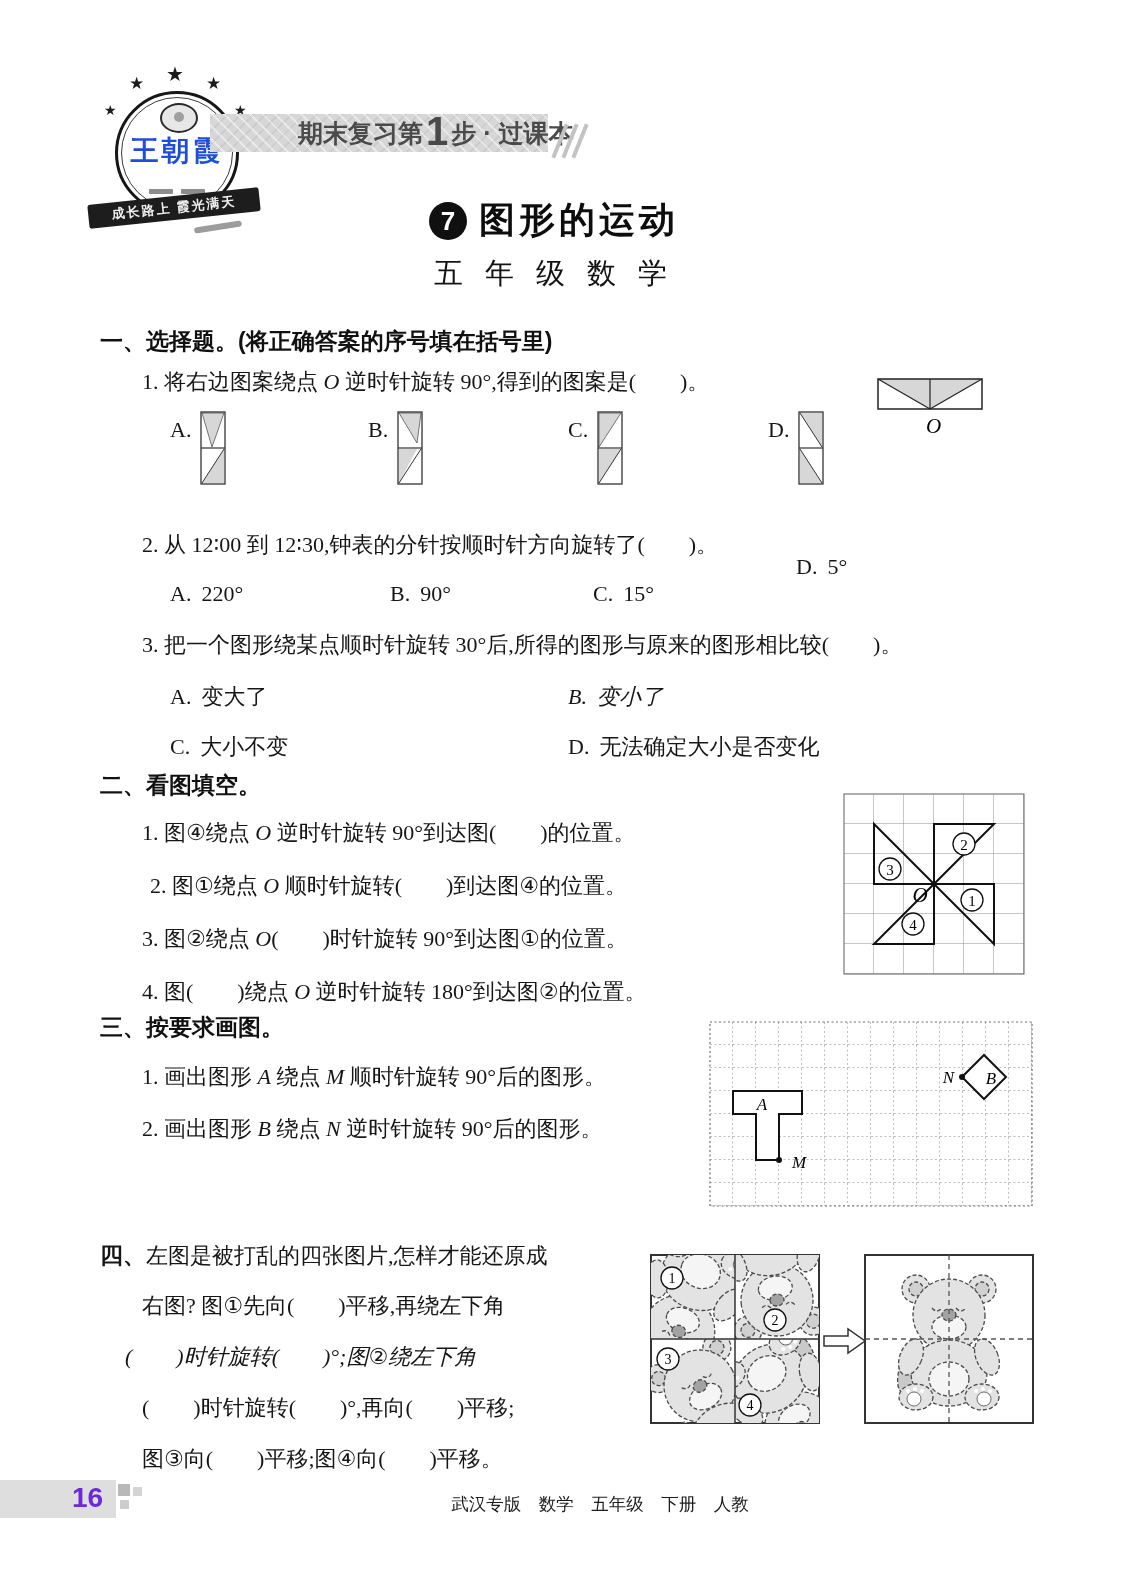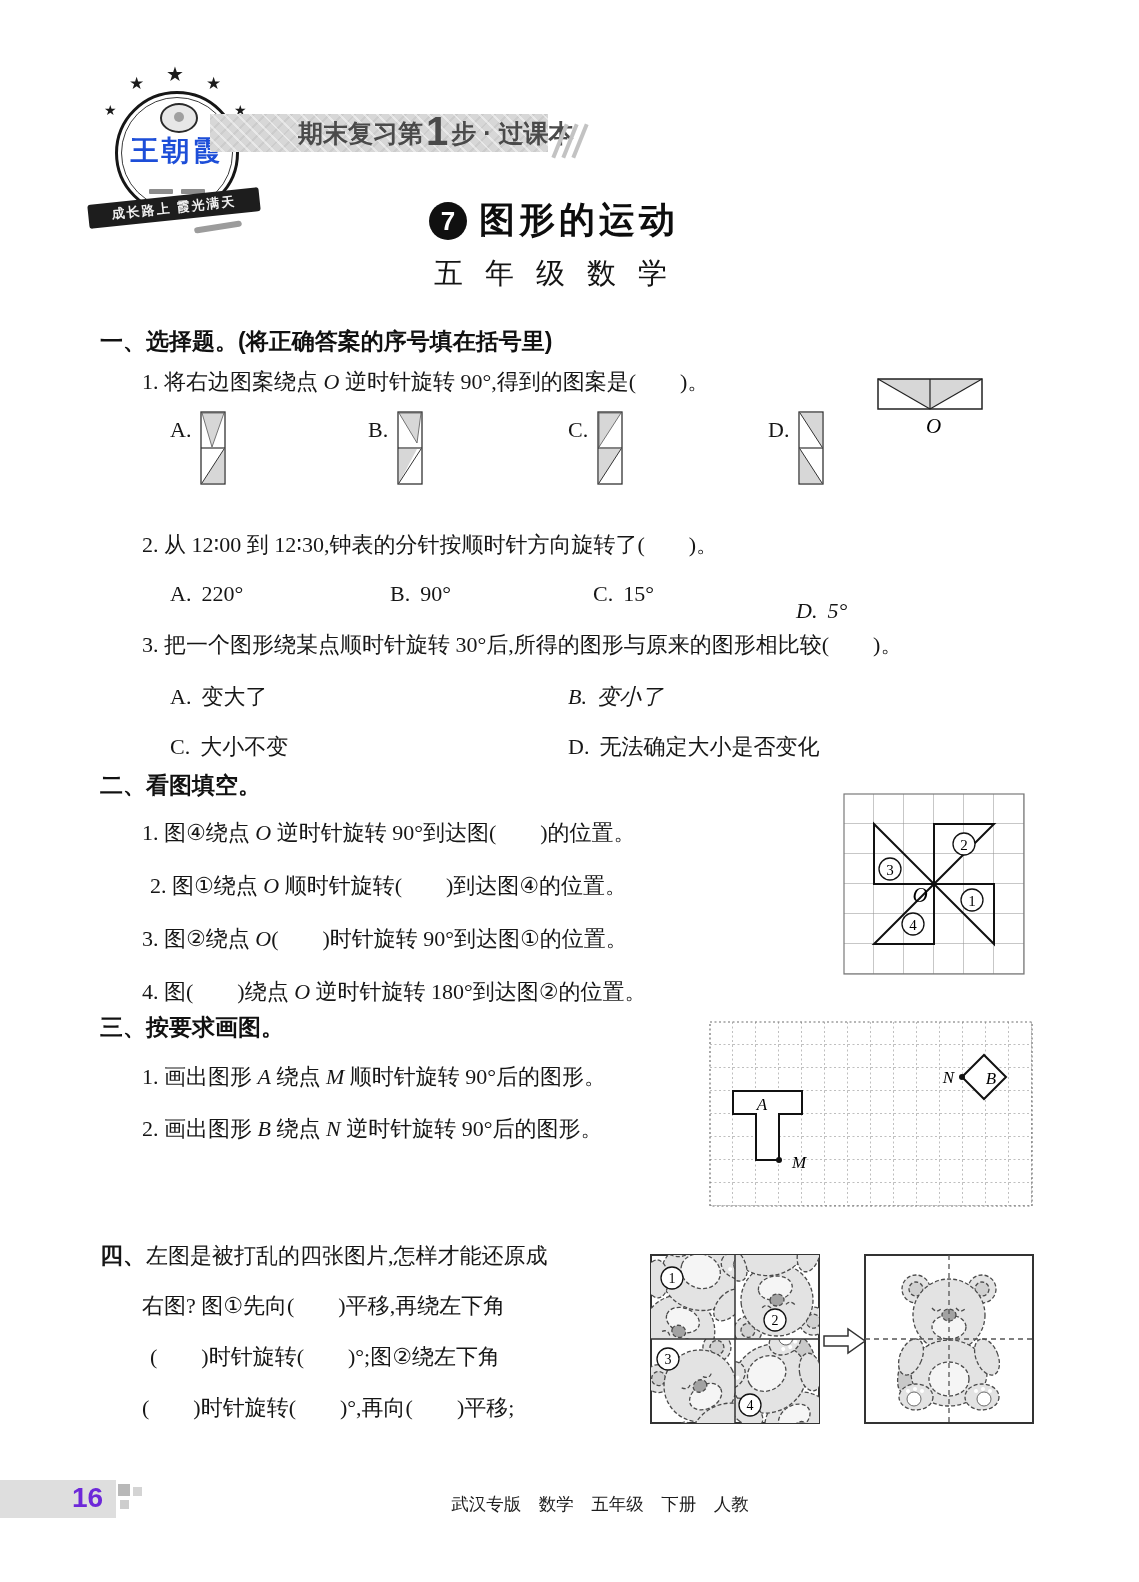--- a/index.html
+++ b/index.html
@@ -141,21 +141,21 @@
       <rect x="1" y="1" width="24" height="72" fill="none" stroke="#333" stroke-width="1.3"></rect>
       <line x1="1" y1="37" x2="25" y2="37" stroke="#333" stroke-width="1.2"></line>
     </svg>
   </div>
 
   <div class="abs line t" style="left:142px;top:530px;"><span>2. 从 12∶00 到 12∶30,钟表的分针按顺时针方向旋转了(        )。</span></div>
 
   <div class="optext t" style="left:170px;top:581px;"><span>A.</span><span class="val">220°</span></div>
   <div class="optext t" style="left:390px;top:581px;text-align:center;"><span>B.</span><span class="val">90°</span></div>
   <div class="optext t" style="left:593px;top:581px;"><span>C.</span><span class="val">15°</span></div>
-  <div class="optext t" style="left:796px;top:598px;font-style:italic;"><span>D.</span><span class="val">5°</span></div>
+  <div class="optext t" style="left:796px;top:554px;"><span>D.</span><span class="val">5°</span></div>
 
   <div class="abs line t" style="left:142px;top:630px;"><span>3. 把一个图形绕某点顺时针旋转 30°后,所得的图形与原来的图形相比较(        )。</span></div>
 
   <div class="optext t" style="left:170px;top:682px;"><span>A.</span><span class="val">变大了</span></div>
   <div class="optext t" style="left:568px;top:682px;font-style:italic;"><span>B.</span><span class="val">变小了</span></div>
   <div class="optext t" style="left:170px;top:732px;"><span>C.</span><span class="val">大小不变</span></div>
   <div class="optext t" style="left:568px;top:732px;"><span>D.</span><span class="val">无法确定大小是否变化</span></div>
 
   <div class="abs sec-head hd t" style="left:100px;top:770px;">二、看图填空。</div>
   <div class="abs line t" style="left:142px;top:818px;"><span>1. 图④绕点 </span><span class="var">O</span><span> 逆时针旋转 90°到达图(        )的位置。</span></div>
@@ -205,22 +205,23 @@
     <polygon points="254,57 276,35 298,57 276,79" fill="#fff" stroke="#111" stroke-width="2"></polygon>
     <circle cx="254" cy="57" r="3" fill="#111"></circle>
     <text x="246" y="63" font-size="17" font-style="italic" text-anchor="end">N</text>
     <text x="283" y="64" font-size="17" font-style="italic" text-anchor="middle">B</text>
   </svg>
 
   <div class="abs line" style="left:100px;top:1240px;">
     <span class="hd t" style="font-size:23px;">四、</span><span class="t">左图是被打乱的四张图片,怎样才能还原成</span>
   </div>
   <div class="abs line t" style="left:142px;top:1291px;">右图? 图①先向(        )平移,再绕左下角</div>
-  <div class="abs line t" style="left:150px;top:1342px;">(        )时针旋转(        )°;图②绕左下角</div>
+  <div class="abs line t" style="left:125px;top:1342px;font-style:italic;">(        )时针旋转(        )°;图②绕左下角</div>
   <div class="abs line t" style="left:142px;top:1393px;">(        )时针旋转(        )°,再向(        )平移;</div>
+  <div class="abs line t" style="left:142px;top:1444px;">图③向(        )平移;图④向(        )平移。</div>
 
   <svg width="0" height="0" style="position:absolute;" aria-hidden="true">
     <defs>
       <g id="bear" stroke="#4a4a4a" stroke-width="1.3" stroke-dasharray="4 2.2" fill="#e3e3e3">
         <ellipse cx="44" cy="122" rx="9" ry="22" fill="#c9c9c9" transform="rotate(15 44 122)"></ellipse>
         <circle cx="52" cy="40" r="14"></circle>
           <circle cx="52" cy="40" r="7" fill="#d0d0d0"></circle>
         <circle cx="118" cy="40" r="14"></circle>
           <circle cx="118" cy="40" r="7" fill="#d0d0d0"></circle>
         <circle cx="85" cy="66" r="36"></circle>

